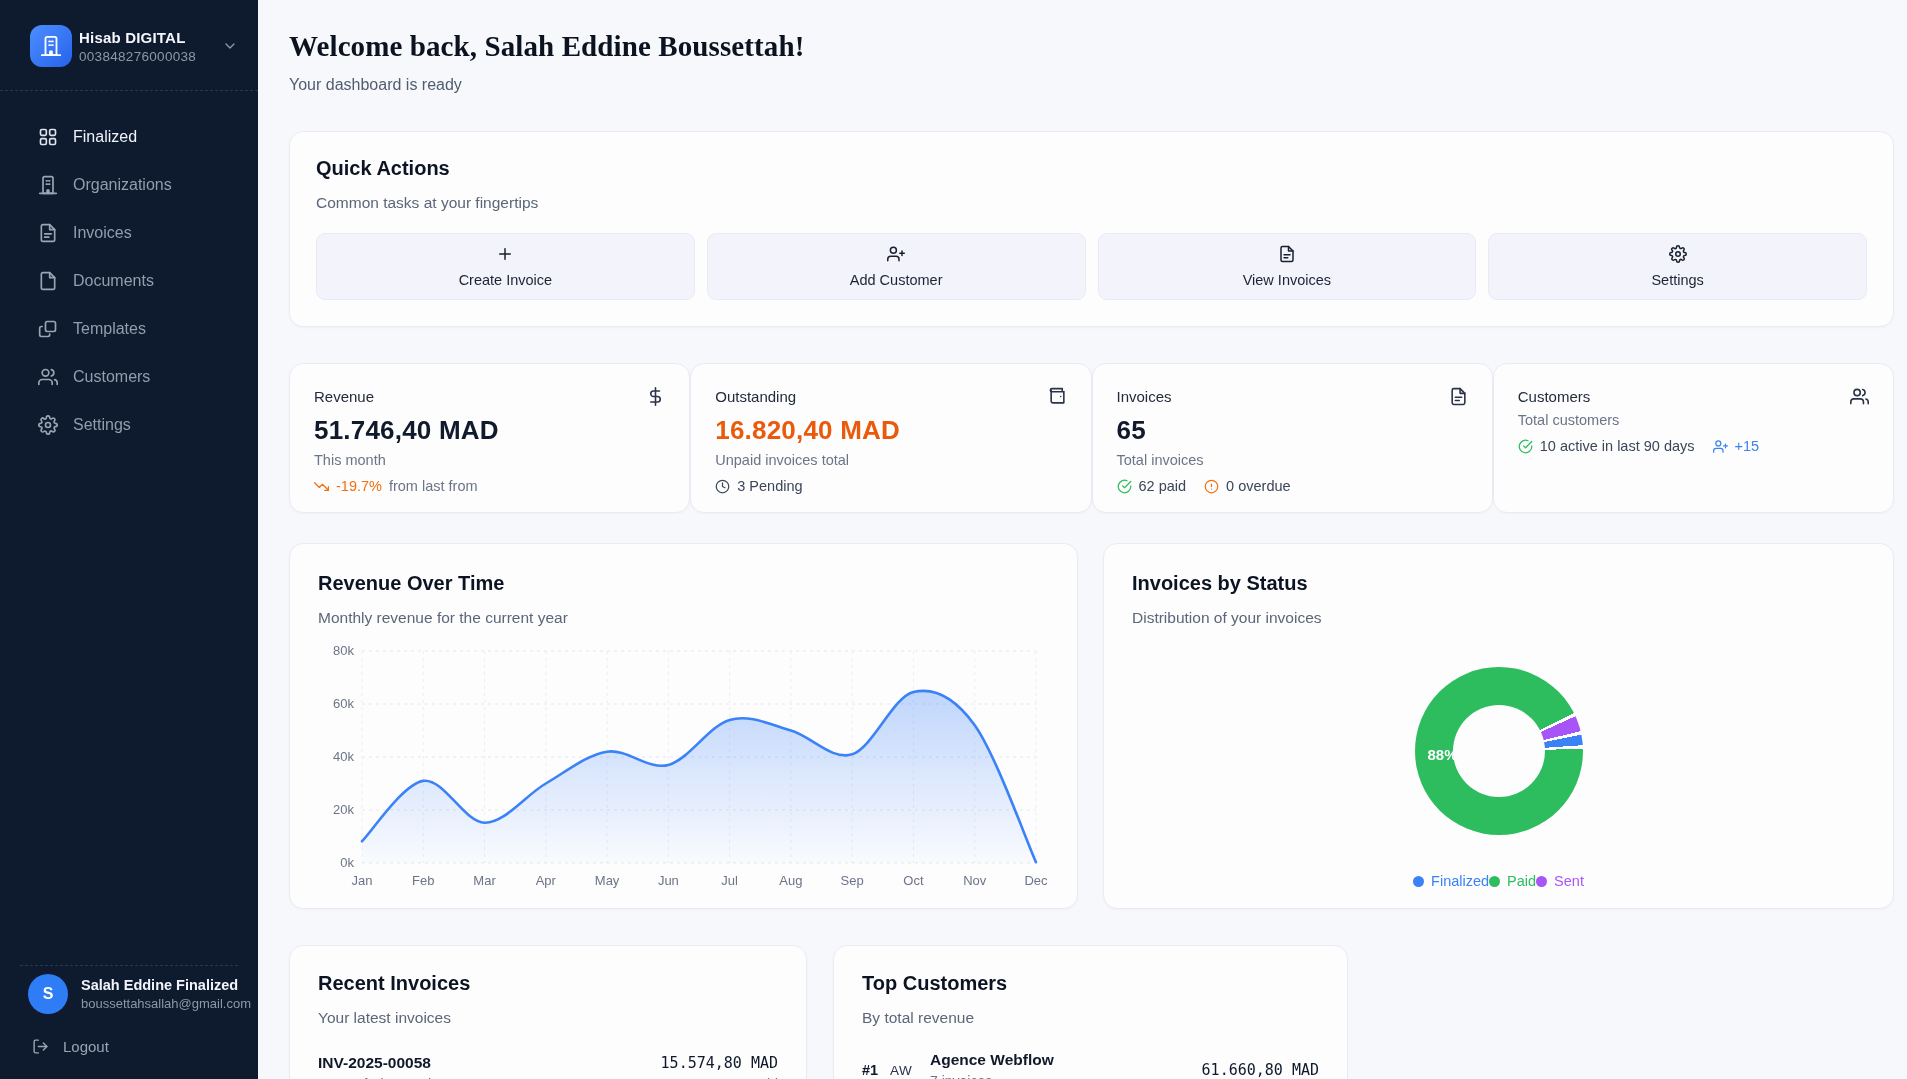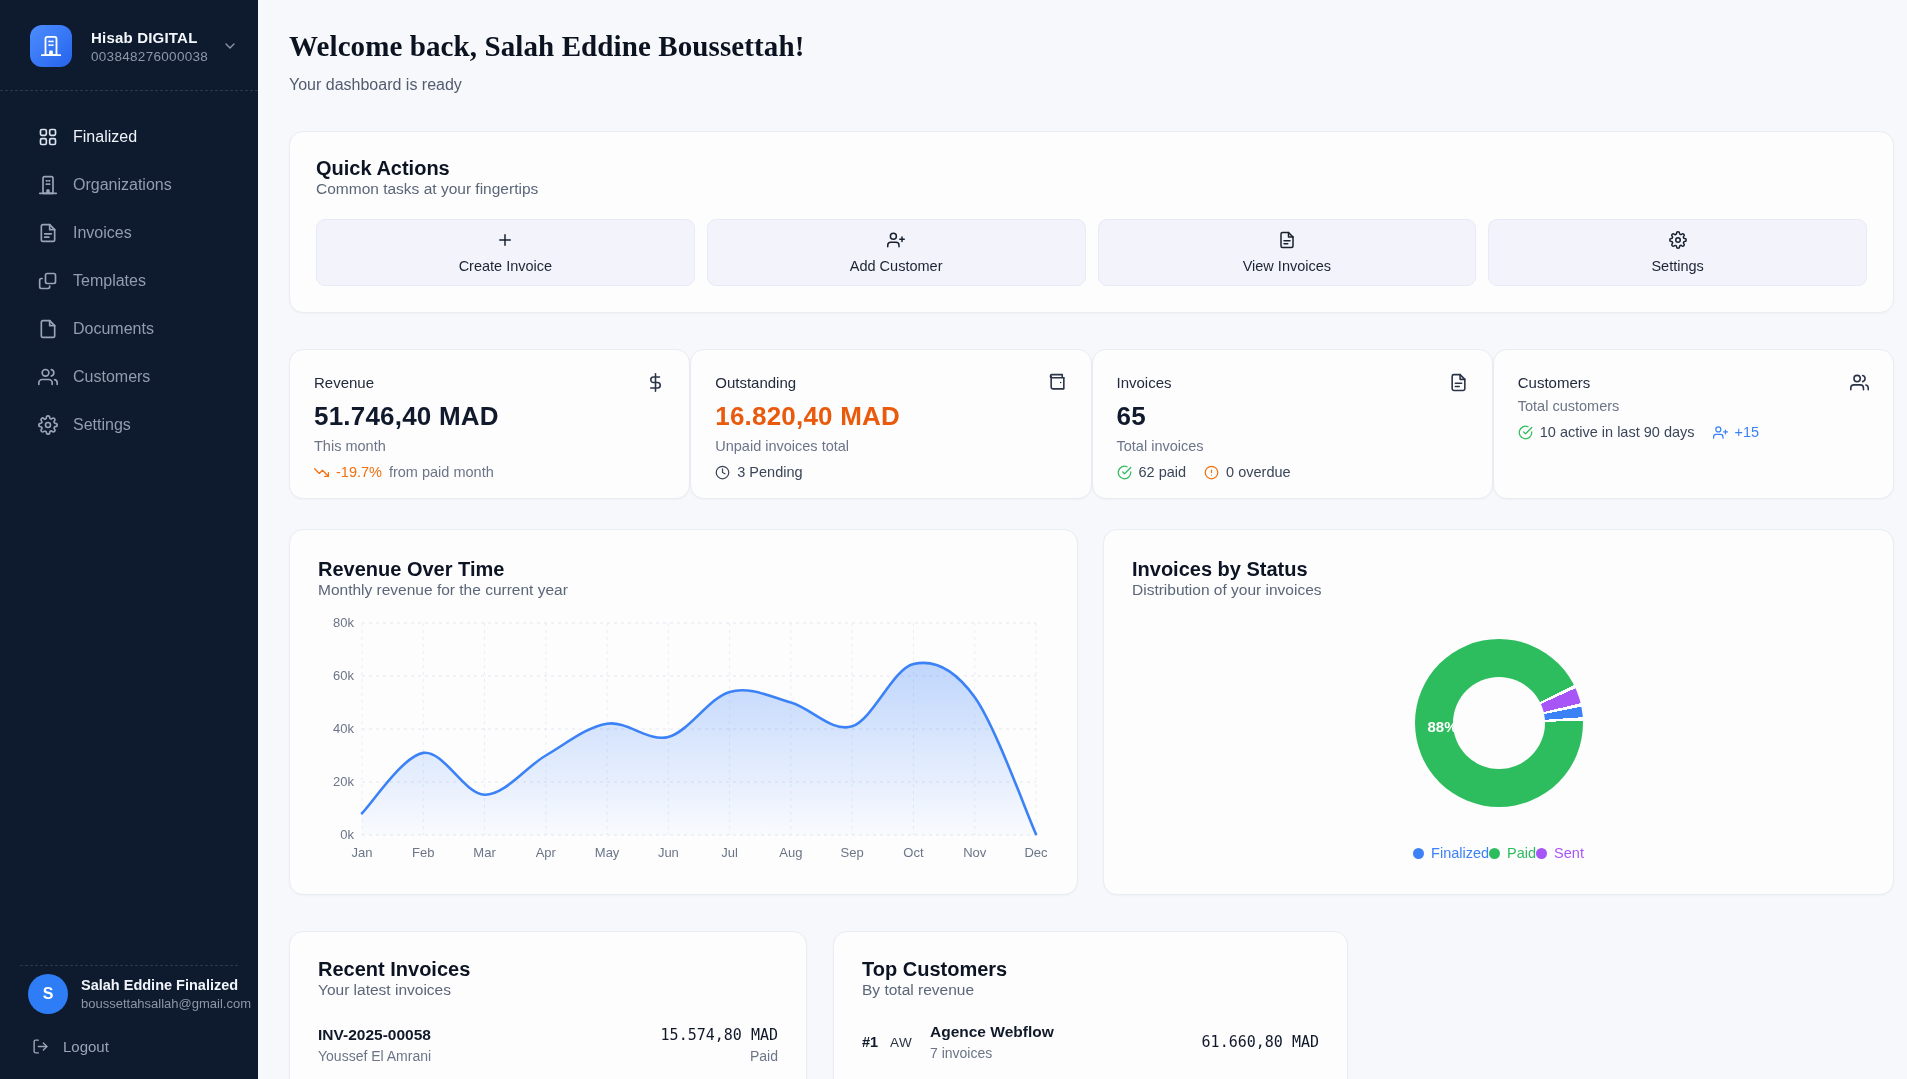--- a/index.html
+++ b/index.html
@@ -11,21 +11,21 @@
     display:flex;
   }
   svg { display:block; }
 
   
   .sidebar {
     width:258px; min-width:258px; height:100%;
     background:#0e1a2d;
     display:flex; flex-direction:column;
   }
-  .brand { display:flex; align-items:center; gap:19px; padding:25px 20px 23px 30px; }
+  .brand { display:flex; align-items:center; gap:7px; padding:25px 20px 23px 30px; }
   .brand-logo {
     width:42px; height:42px; border-radius:12px;
     background:linear-gradient(135deg,#4d8dff,#2563eb);
     display:flex; align-items:center; justify-content:center;
     color:#fff; flex-shrink:0;
   }
   .brand-text { flex:1; min-width:0; }
   .brand-name { color:#f4f7fc; font-weight:bold; font-size:15px; letter-spacing:.2px; }
   .brand-sub { color:#8d97a9; font-size:13.5px; margin-top:3px; letter-spacing:.3px; }
   .brand-chevron { color:#8d97a9; }
@@ -54,21 +54,21 @@
   .main { flex:1; padding:30px 13px 0 31px; overflow:hidden; }
   .page-title { font-size:29px; font-weight:bold; color:#0b1220; letter-spacing:.1px;font-family:Liberation Serif, serif; }
   .page-sub { font-size:16px; color:#515c6e; margin-top:13px; }
 
   .card {
     background:#fdfdfe; border:1px solid #eaecf3; border-radius:14px;
     box-shadow:0 1px 2px rgba(16,24,40,.03);
   }
   .qa-card { margin-top:37px; padding:25px 26px 26px 26px; }
   .card-h { font-size:20px; font-weight:bold; color:#0c1423; }
-  .card-s { font-size:15.5px; color:#5b6678; margin-top:0; }
+  .card-s { font-size:15.5px; color:#5b6678; margin-top:14px; }
   .qa-grid { display:grid; grid-template-columns:repeat(4,1fr); gap:12px; margin-top:21px; }
   .qa-btn {
     background:#f2f3fb; border:1px solid #e9eaf8; border-radius:9px;
     height:67px; display:flex; flex-direction:column; align-items:center; justify-content:center;
     gap:9px; cursor:pointer;
   }
   .qa-btn .qa-ic { width:18px; height:18px; color:#18202e; }
   .qa-label { font-size:14.5px; color:#1c2433; }
 
   .stats-row { display:grid; grid-template-columns:repeat(4,1fr); margin-top:36px; }
@@ -159,31 +159,31 @@
       <svg class="nv-ic" viewBox="0 0 24 24" fill="none" stroke="currentColor" stroke-width="2" stroke-linecap="round" stroke-linejoin="round">
           <path d="M14 2H6a2 2 0 0 0-2 2v16a2 2 0 0 0 2 2h12a2 2 0 0 0 2-2V8z"></path>
           <polyline points="14 2 14 8 20 8"></polyline>
           <line x1="8" y1="13" x2="16" y2="13"></line>
           <line x1="8" y1="17" x2="13" y2="17"></line>
         </svg>
       <span>Invoices</span>
     </div>
     <div class="nav-item">
       <svg class="nv-ic" viewBox="0 0 24 24" fill="none" stroke="currentColor" stroke-width="2" stroke-linecap="round" stroke-linejoin="round">
+          <path d="M14 2H6a2 2 0 0 0-2 2v16a2 2 0 0 0 2 2h12a2 2 0 0 0 2-2V8z"></path>
+          <polyline points="14 2 14 8 20 8"></polyline>
+        </svg>
+      <span>Documents</span>
+    </div>
+    <div class="nav-item">
+      <svg class="nv-ic" viewBox="0 0 24 24" fill="none" stroke="currentColor" stroke-width="2" stroke-linecap="round" stroke-linejoin="round">
           <rect x="9" y="3" width="12" height="12" rx="2"></rect>
           <path d="M5 9H4a2 2 0 0 0-2 2v8a2 2 0 0 0 2 2h8a2 2 0 0 0 2-2v-1"></path>
         </svg>
       <span>Templates</span>
-    </div>
-    <div class="nav-item">
-      <svg class="nv-ic" viewBox="0 0 24 24" fill="none" stroke="currentColor" stroke-width="2" stroke-linecap="round" stroke-linejoin="round">
-          <path d="M14 2H6a2 2 0 0 0-2 2v16a2 2 0 0 0 2 2h12a2 2 0 0 0 2-2V8z"></path>
-          <polyline points="14 2 14 8 20 8"></polyline>
-        </svg>
-      <span>Documents</span>
     </div>
     <div class="nav-item">
       <svg class="nv-ic" viewBox="0 0 24 24" fill="none" stroke="currentColor" stroke-width="2" stroke-linecap="round" stroke-linejoin="round">
           <path d="M17 21v-2a4 4 0 0 0-4-4H5a4 4 0 0 0-4 4v2"></path>
           <circle cx="9" cy="7" r="4"></circle>
           <path d="M23 21v-2a4 4 0 0 0-3-3.87"></path>
           <path d="M16 3.13a4 4 0 0 1 0 7.75"></path>
         </svg>
       <span>Customers</span>
     </div>
@@ -269,21 +269,21 @@
           </svg>
       </div>
       <div class="stat-value">51.746,40 MAD</div>
       <div class="stat-caption">This month</div>
       <div class="stat-footer">
         <svg class="f-ic orange-t" viewBox="0 0 24 24" fill="none" stroke="currentColor" stroke-width="2" stroke-linecap="round" stroke-linejoin="round">
             <polyline points="23 18 13.5 8.5 8.5 13.5 1 6"></polyline>
             <polyline points="17 18 23 18 23 12"></polyline>
           </svg>
         <span class="orange-t">-19.7%</span>
-        <span style="color:#6b7587">from paid month</span>
+        <span style="color:#6b7587">from last from</span>
       </div>
     </div>
 
     <div class="card stat-card">
       <div class="stat-top">
         <span class="stat-title">Outstanding</span>
         <svg class="stat-ic" viewBox="0 0 24 24" fill="none" stroke="currentColor" stroke-width="2" stroke-linecap="round" stroke-linejoin="round">
             <path d="M20 6H5a2 2 0 0 1 0-4h13v4"></path>
             <path d="M4 4v14a2 2 0 0 0 2 2h14V6"></path>
             <path d="M16 12h.01"></path>

